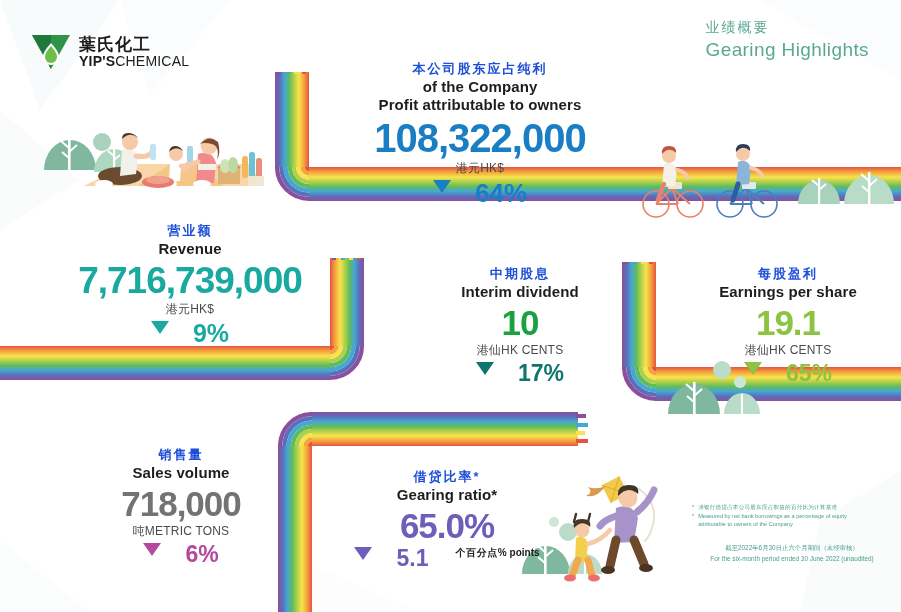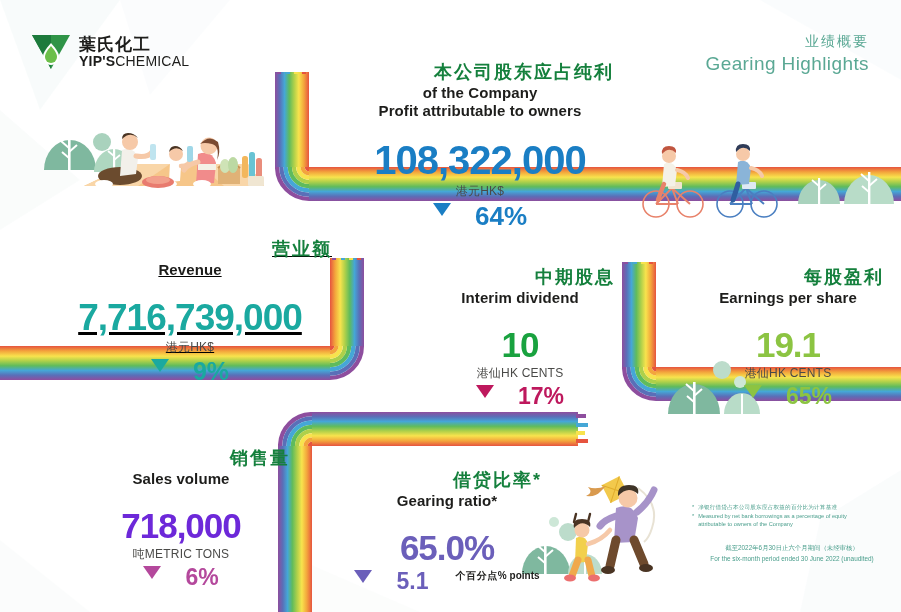--- a/index.html
+++ b/index.html
@@ -24,38 +24,37 @@
   #logo { left: 30px; top: 32px; display: flex; align-items: center; gap: 7px; }
   #logo .mark { width: 42px; height: 40px; position: relative; }
   #logo .wordmark { display: flex; flex-direction: column; line-height: 1.05; }
   #logo .cn {
     font-size: 17px; font-weight: 700; color: #1d1d1b; letter-spacing: 1px;
   }
   #logo .en { font-size: 14px; color: #1d1d1b; letter-spacing: .2px; }
   #logo .en b { font-weight: 700; }
 
   
-  #bh { right: 32px; top: 33px; text-align: right; color: #5aa894; }
+  #bh { right: 32px; top: 19px; color: #5aa894; }
   #bh .cn { font-size: 14px; letter-spacing: 2px; font-weight: 400; }
   #bh .en { font-size: 19px; letter-spacing: .4px; margin-top: 2px; }
 
   
   .metric { text-align: center; }
   .metric .label-cn {
-    font-size: 18px; font-weight: 700; color: #15803d; letter-spacing: 2px;
+    font-size: 13px; font-weight: 700; color: #1d4ed8; letter-spacing: 2px;
     line-height: 1.35;
-    text-align: right;
   }
   .metric .label-en {
     font-size: 15px; font-weight: 700; color: #1d1d1b; line-height: 1.2;
     letter-spacing: .1px;
   }
   .metric .value {
     font-weight: 700; line-height: 1.04; letter-spacing: -1px;
-    margin-top: 20px;
+    margin-top: 4px;
   }
   .metric .unit {
     font-size: 12px; color: #4a4a48; letter-spacing: .2px; margin-top: 1px;
   }
   .metric .delta {
     display: inline-flex; align-items: flex-start; justify-content: center;
     gap: 24px; margin-top: 3px; font-weight: 700;
   }
   .metric .delta .arrow {
     width: 0; height: 0; border-left: 9px solid transparent;
@@ -68,34 +67,34 @@
     font-size:10px; font-weight:700; line-height:1.15; color:#1d1d1b;
     margin-left: 3px;
   }
   .metric .delta-sub .p-cn { letter-spacing: .6px; }
 
   
   #m-profit { left: 346px; top: 60px; width: 268px; }
   #m-profit .value { font-size: 40px; color: #1a7ec4; }
   #m-profit .delta { font-size: 26px; color: #1a7ec4; }
 
-  #m-revenue { left: 48px; top: 237px; width: 284px; text-decoration: underline; }
+  #m-revenue { left: 48px; top: 222px; width: 284px; }
   #m-revenue .value { font-size: 37px; color: #1aa9a0; }
   #m-revenue .delta { font-size: 25px; color: #1aa9a0; }
 
   #m-dividend { left: 425px; top: 265px; width: 190px; }
   #m-dividend .value { font-size: 35px; color: #19a23f; }
-  #m-dividend .delta { font-size: 23px; color: #be185d; }
+  #m-dividend .delta { font-size: 23px; color: #0f766e; }
 
   #m-eps { left: 692px; top: 265px; width: 192px; }
   #m-eps .value { font-size: 35px; color: #8cc442; }
   #m-eps .delta { font-size: 23px; color: #8cc442; }
 
   #m-sales { left: 72px; top: 446px; width: 218px; }
-  #m-sales .value { font-size: 35px; color: #6d28d9; }
+  #m-sales .value { font-size: 35px; color: #737373; }
   #m-sales .delta { font-size: 23px; color: #b4489c; }
 
   #m-gearing { left: 352px; top: 468px; width: 190px; }
   #m-gearing .value { font-size: 35px; color: #6b5fba; }
   #m-gearing .delta { font-size: 23px; color: #6b5fba; }
 
   
   #footnote { left: 692px; top: 503px; width: 200px; color: #4a9e8c; }
   #footnote .fn-row { display: flex; gap: 4px; font-size: 5.6px; line-height: 1.55; }
   #footnote .fn-row .star { flex: none; }

